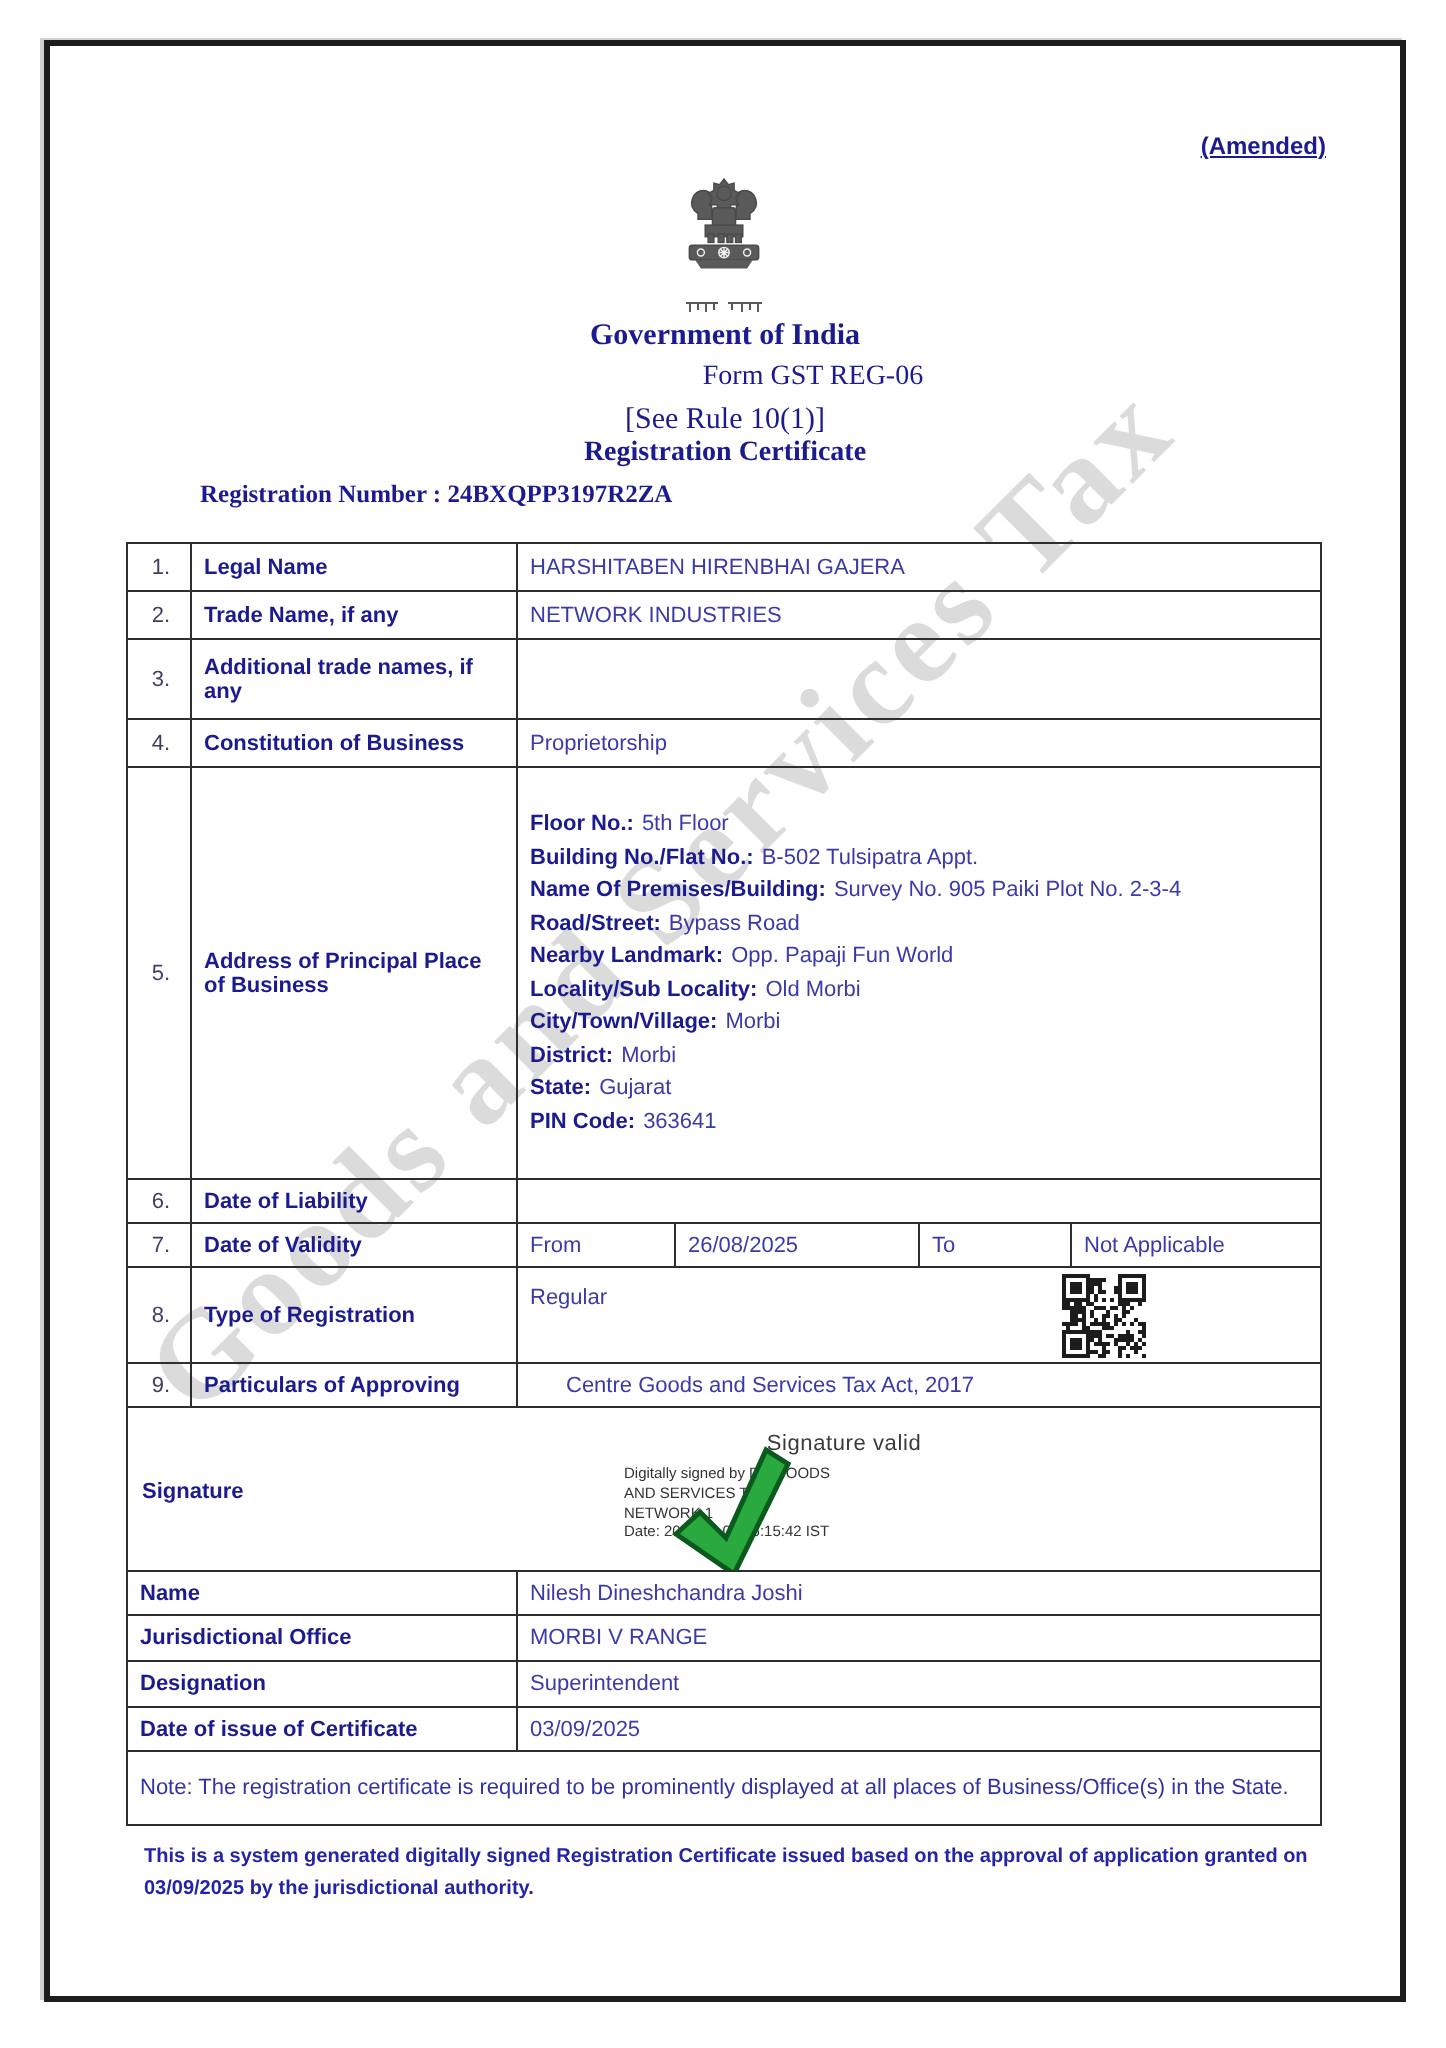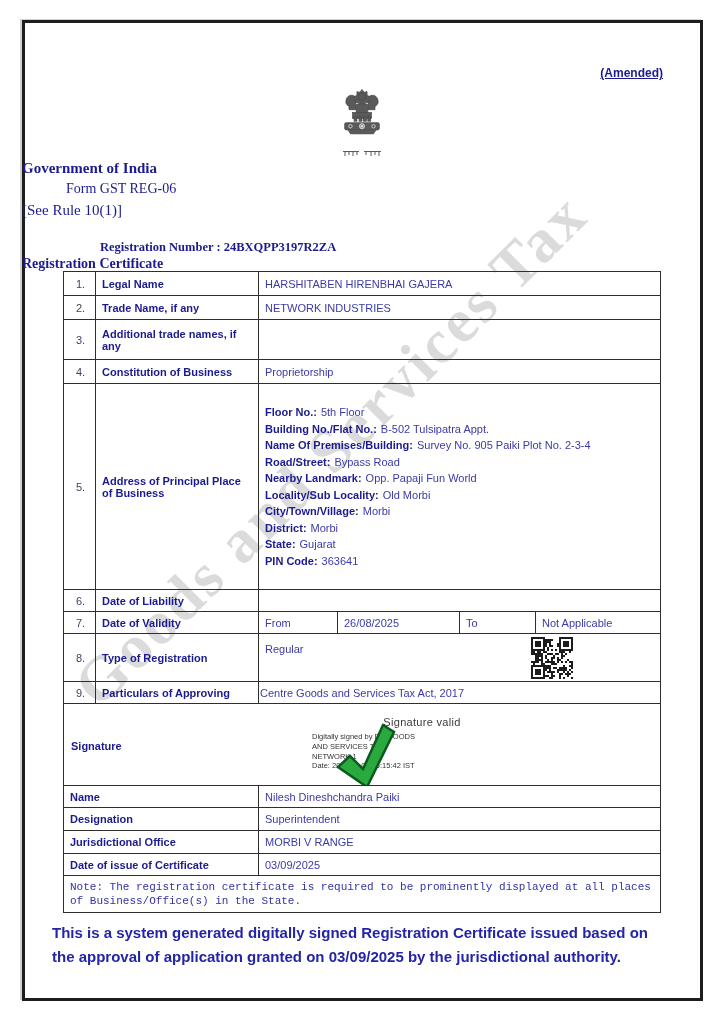--- a/index.html
+++ b/index.html
@@ -12,27 +12,27 @@
     box-sizing:border-box;border:3px solid #1d1d1d;
     box-shadow:-2px -1px 0 rgba(0,0,0,0.18);
   }
   .watermark{
     position:absolute;left:85px;top:660px;z-index:1;white-space:nowrap;
     font-family:"Liberation Serif",serif;font-weight:bold;font-size:62px;
     letter-spacing:3px;color:#ababab;opacity:.42;
     transform:rotate(-45deg);transform-origin:0 50%;
   }
   .content{position:absolute;left:0;top:0;width:723px;height:1024px;z-index:2;}
-  .centered{position:absolute;left:22px;width:681px;}
+  .centered{position:absolute;left:22px;width:681px;text-align:center;}
   .amended{position:absolute;right:60px;top:66px;font-weight:bold;font-size:12px;color:#1b1b8f;text-decoration:underline;}
   .serif{font-family:"Liberation Serif",serif;color:#1b1b8f;}
   .t-gov{top:160px;font-size:15px;font-weight:bold;}
   .t-form{top:181px;font-size:14px;font-weight:normal;margin-left:44px;}
   .t-rule{top:202px;font-size:15px;}
-  .t-cert{top:219px;font-size:14px;font-weight:bold;margin-top:37px;}
+  .t-cert{top:219px;font-size:14px;font-weight:bold;}
   .regnum{position:absolute;left:100px;top:240px;font-family:"Liberation Serif",serif;
     font-size:12.5px;font-weight:bold;color:#1b1b8f;}
   .emblem{position:absolute;left:339px;top:88px;width:46px;text-align:center;}
 
   table.cert{
     position:absolute;left:63px;top:271px;width:597px;
     border-collapse:collapse;table-layout:fixed;
     font-size:11px;color:#3a3aa8;
   }
   table.cert td{
@@ -47,24 +47,24 @@
   .addr-line{line-height:1.5;}
   .addr-line .lbl{margin-right:4px;}
   .qr-cell{position:relative;}
   .qr{position:absolute;left:272px;top:3px;width:42px;height:42px;}
   .sig-cell{position:relative;vertical-align:top;}
   .sig-label{padding:3px 0 0 1px;font-weight:bold;color:#1b1b8f;}
   .sig-block{position:absolute;left:248px;top:12px;width:220px;color:#3a3a3a;}
   .sig-valid{font-size:11px;letter-spacing:.3px;text-align:center;}
   .sig-small{font-size:7.5px;line-height:1.3;margin-top:4px;color:#333;}
   .check{position:absolute;left:272px;top:19px;width:60px;height:66px;}
-  .note-cell{vertical-align:top;color:#3232a5;line-height:1.3;padding-top:4px;font-family:Liberation Mono, monospace;}
+  .note-cell{vertical-align:top;color:#3232a5;line-height:1.3;padding-top:4px;}
   .footer{
-    position:absolute;left:52px;top:921px;width:600px;
-    font-weight:bold;font-size:15px;color:#2424a8;line-height:1.6;
+    position:absolute;left:72px;top:921px;width:600px;
+    font-weight:bold;font-size:10px;color:#2424a8;line-height:1.6;
   }
   .emb-caption{margin-top:1px;}
 </style>
 </head>
 <body>
 
 <div class="page">
 
   <div class="watermark">Goods and Services Tax</div>
 
@@ -424,51 +424,51 @@
                   <rect x="20" y="40" width="2" height="2" fill="#1c1c1c"></rect>
                   <rect x="28" y="40" width="2" height="2" fill="#1c1c1c"></rect>
                   <rect x="32" y="40" width="2" height="2" fill="#1c1c1c"></rect>
                   <rect x="40" y="40" width="2" height="2" fill="#1c1c1c"></rect>
                 </svg></span>
           </td>
         </tr>
         <tr class="h22">
           <td class="num">9.</td>
           <td class="lbl">Particulars of Approving</td>
-          <td colspan="4" style="padding-left:1px;">Centre Goods and Services Tax Act, 2017</td>
+          <td colspan="4" style="padding-left:24px;">Centre Goods and Services Tax Act, 2017</td>
         </tr>
         <tr class="h82">
           <td colspan="6" class="sig-cell">
             <div class="sig-label">Signature</div>
             <div class="sig-block">
               <div class="sig-valid">Signature valid</div>
               <div class="sig-small">
                 <div>Digitally signed by DS GOODS</div>
                 <div>AND SERVICES TAX</div>
                 <div>NETWORK 1</div>
                 <div>Date: 2025.09.03 16:15:42 IST</div>
               </div>
             </div>
             <svg class="check" viewBox="0 0 60 66">
               <polygon points="2,44 14,33 27,46 47,2 58,9 31,64" fill="#2aa93e" stroke="#0a5a1e" stroke-width="2.5" stroke-linejoin="miter"></polygon>
             </svg>
           </td>
         </tr>
         <tr class="h22">
           <td colspan="2" class="lbl">Name</td>
-          <td colspan="4">Nilesh Dineshchandra Paiki</td>
+          <td colspan="4">Nilesh Dineshchandra Joshi</td>
+        </tr>
+        <tr class="h23">
+          <td colspan="2" class="lbl">Jurisdictional Office</td>
+          <td colspan="4">MORBI V RANGE</td>
         </tr>
         <tr class="h23">
           <td colspan="2" class="lbl">Designation</td>
           <td colspan="4">Superintendent</td>
         </tr>
-        <tr class="h23">
-          <td colspan="2" class="lbl">Jurisdictional Office</td>
-          <td colspan="4">MORBI V RANGE</td>
-        </tr>
         <tr class="h22">
           <td colspan="2" class="lbl">Date of issue of Certificate</td>
           <td colspan="4">03/09/2025</td>
         </tr>
         <tr class="h37">
           <td colspan="6" class="note-cell">Note: The registration certificate is required to be prominently displayed at all places of Business/Office(s) in the State.</td>
         </tr>
       </tbody>
     </table>
 

